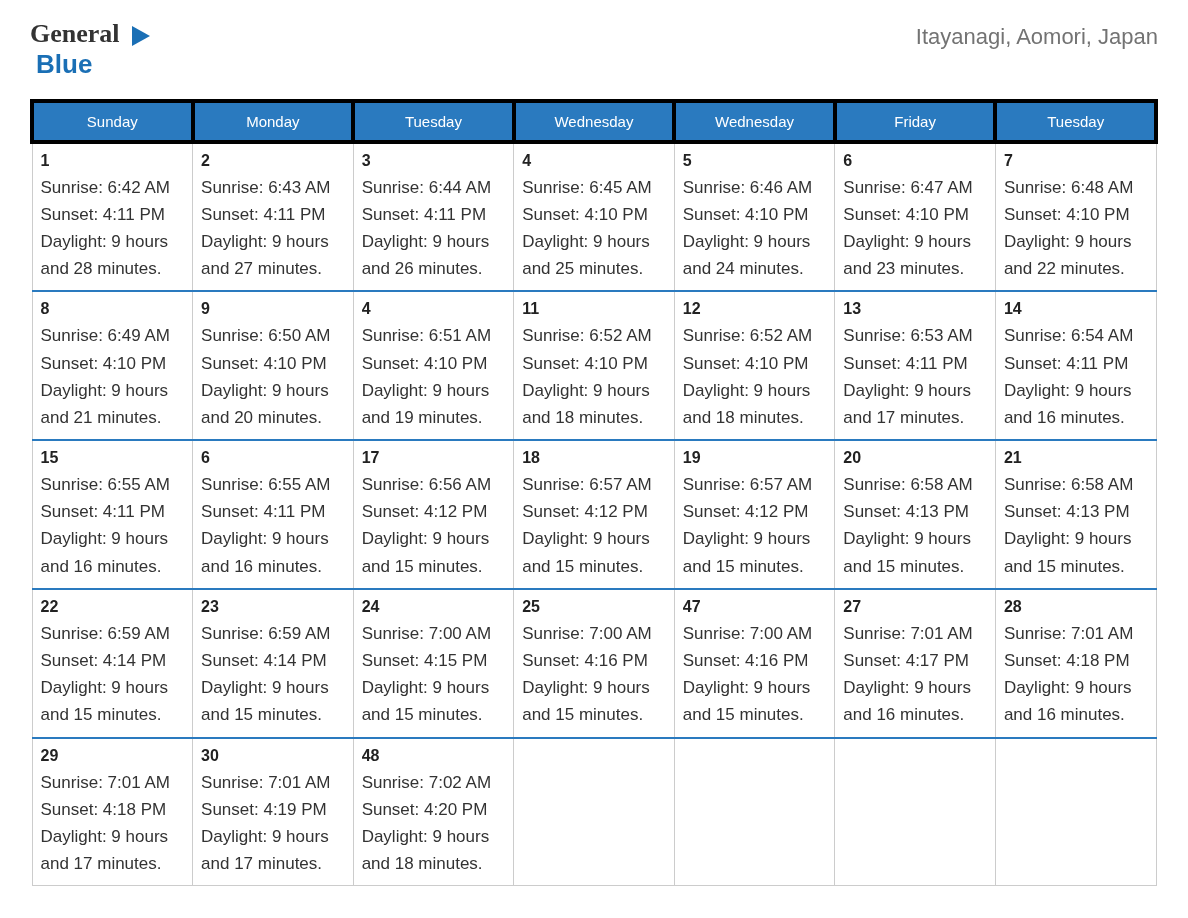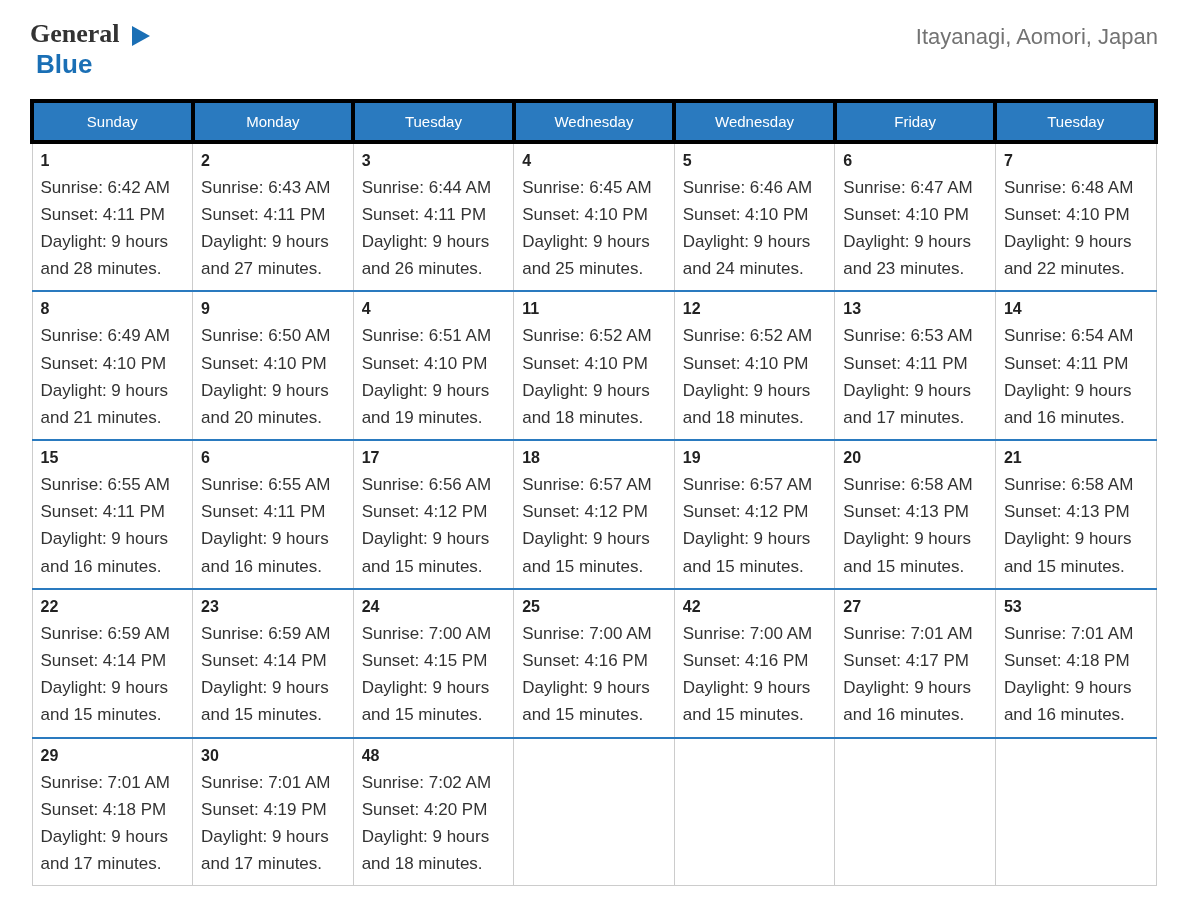--- a/index.html
+++ b/index.html
@@ -221,29 +221,29 @@
       </td>
         <td>
         <span class="day-num">24</span>
         <span class="day-info">Sunrise: 7:00 AM<br>Sunset: 4:15 PM<br>Daylight: 9 hours and 15 minutes.</span>
       </td>
         <td>
         <span class="day-num">25</span>
         <span class="day-info">Sunrise: 7:00 AM<br>Sunset: 4:16 PM<br>Daylight: 9 hours and 15 minutes.</span>
       </td>
         <td>
-        <span class="day-num">42</span>
+        <span class="day-num">47</span>
         <span class="day-info">Sunrise: 7:00 AM<br>Sunset: 4:16 PM<br>Daylight: 9 hours and 15 minutes.</span>
       </td>
         <td>
         <span class="day-num">27</span>
         <span class="day-info">Sunrise: 7:01 AM<br>Sunset: 4:17 PM<br>Daylight: 9 hours and 16 minutes.</span>
       </td>
         <td>
-        <span class="day-num">53</span>
+        <span class="day-num">28</span>
         <span class="day-info">Sunrise: 7:01 AM<br>Sunset: 4:18 PM<br>Daylight: 9 hours and 16 minutes.</span>
       </td>
       </tr>
       <tr>
         <td>
         <span class="day-num">29</span>
         <span class="day-info">Sunrise: 7:01 AM<br>Sunset: 4:18 PM<br>Daylight: 9 hours and 17 minutes.</span>
       </td>
         <td>
         <span class="day-num">30</span>

